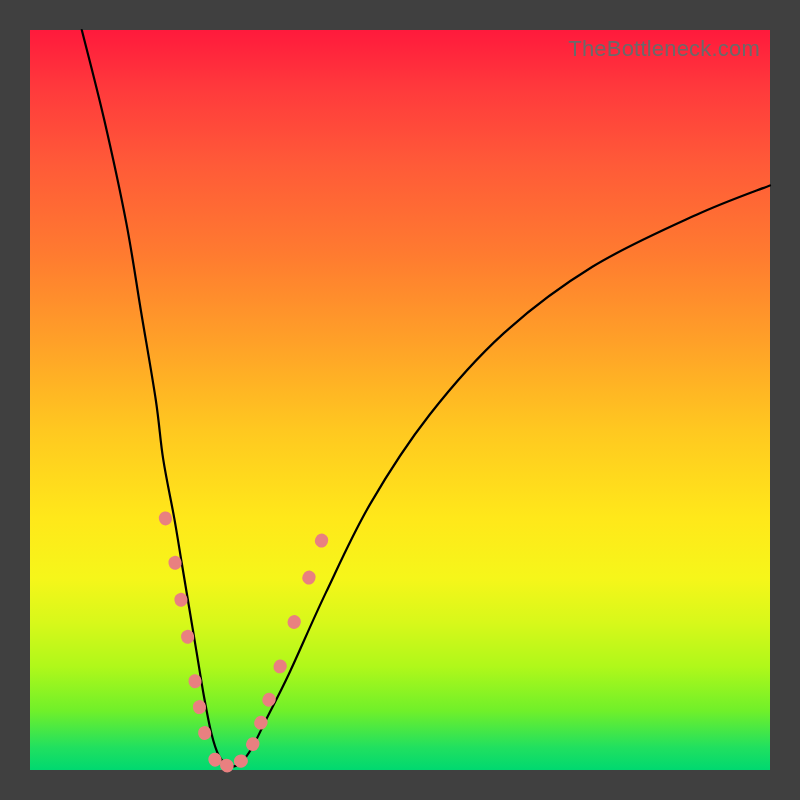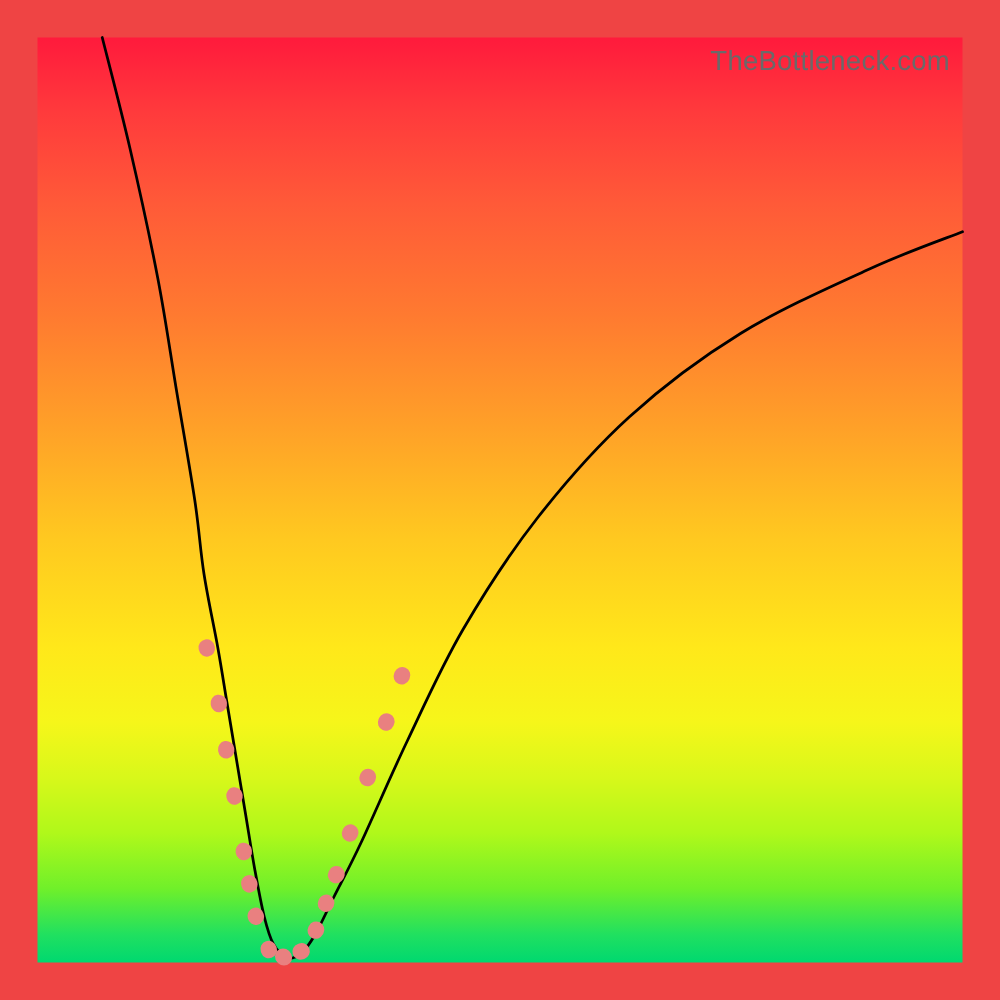--- a/index.html
+++ b/index.html
@@ -8,21 +8,21 @@
     width: 800px;
     height: 800px;
     overflow: hidden;
     font-family: Arial, Helvetica, sans-serif;
     background: #000;
   }
   .frame {
     position: relative;
     width: 800px;
     height: 800px;
-    background: #ef4444;
+    background: #404040;
   }
   .plot-area {
     position: absolute;
     left: 30px;
     top: 30px;
     width: 740px;
     height: 740px;
     
     background: linear-gradient(to bottom,
       #ff1a3c 0%,

